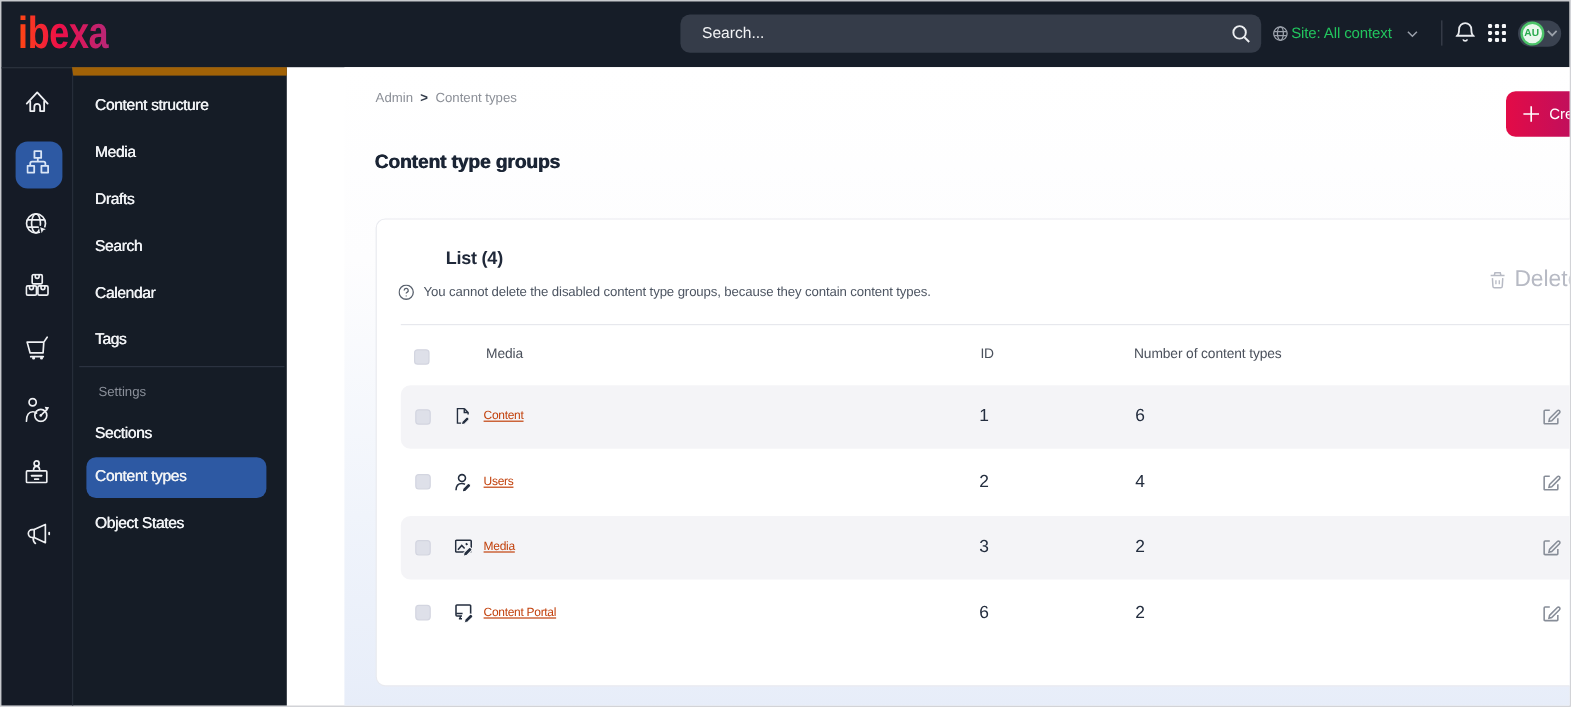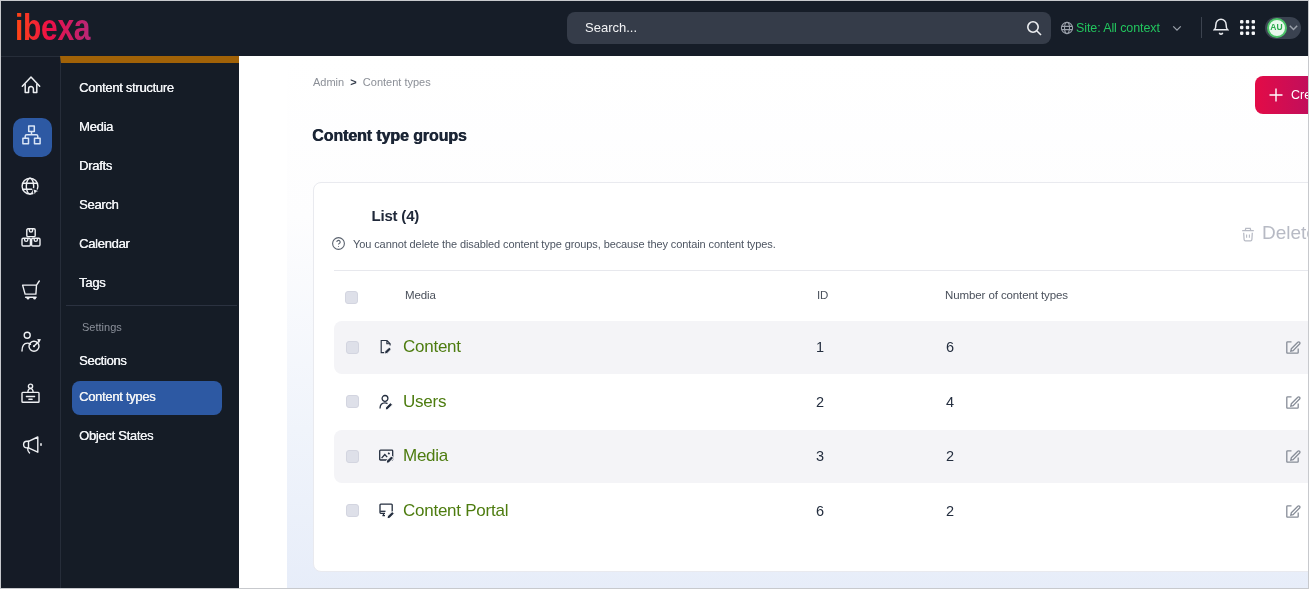--- a/index.html
+++ b/index.html
@@ -53,21 +53,21 @@
   .btn-delete { left:927px; top:39px; color:#b7bac4; font-size:19px; }
   .card-sep { left:20px; top:87px; width:985px; height:1px; background:#e7e8ed; }
 
   .th { position:absolute; font-size:11.5px; letter-spacing:-0.1px; color:#4b515c; }
   .row { position:absolute; left:20px; width:986px; height:53px; }
   .row.gray { background:#f4f4f7; border-radius:8px; }
   .cb { position:absolute; left:11.5px; top:50%; margin-top:-6.5px; width:13px; height:13px;
         background:#dee0e9; border:1px solid #d3d5e0; border-radius:3px; }
   .cb.hdr { left:30.5px; top:108px; margin-top:0; }
   .rname { position:absolute; left:69px; top:50%; transform:translateY(-50%);
-           font-size:17px; letter-spacing:-0.25px; color:#4d7c0f; }
+           font-size:10px; letter-spacing:-0.25px; color:#c2410c; text-decoration:underline; }
   .rid { position:absolute; left:482px; top:50%; transform:translateY(-50%);
          font-size:14.5px; color:#242e3f; }
   .rnum { position:absolute; left:612px; top:50%; transform:translateY(-50%);
           font-size:14.5px; color:#242e3f; }
   .ricon { position:absolute; left:45px; top:50%; transform:translateY(-50%); height:16px; }
   .redit { position:absolute; left:951px; top:50%; transform:translateY(-50%); height:16px; }
 </style>
 </head>
 <body>
 

